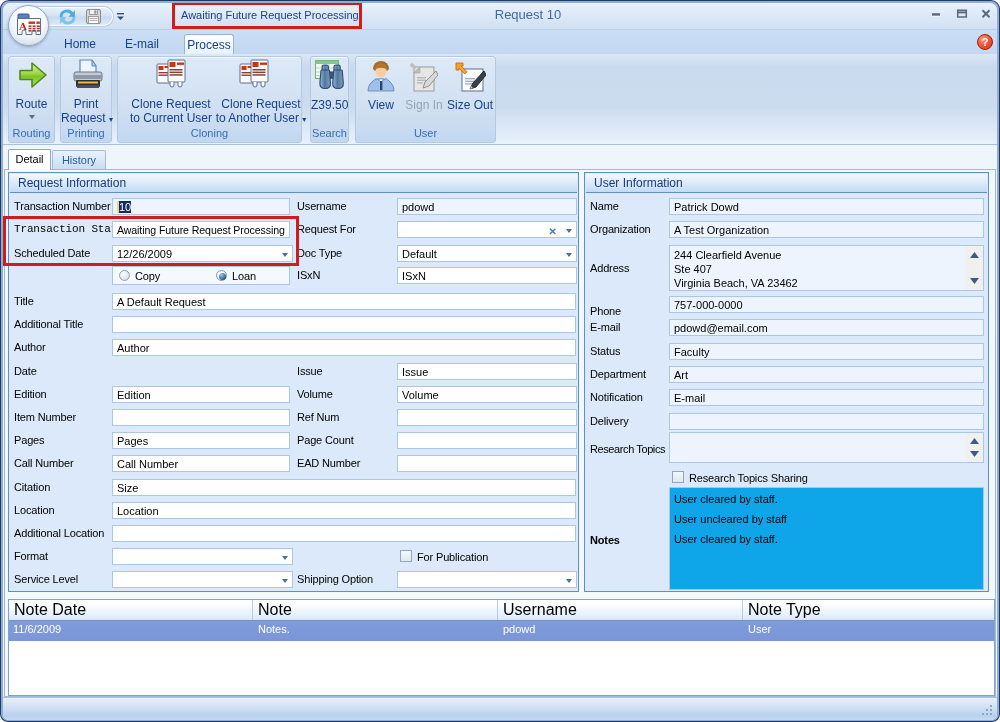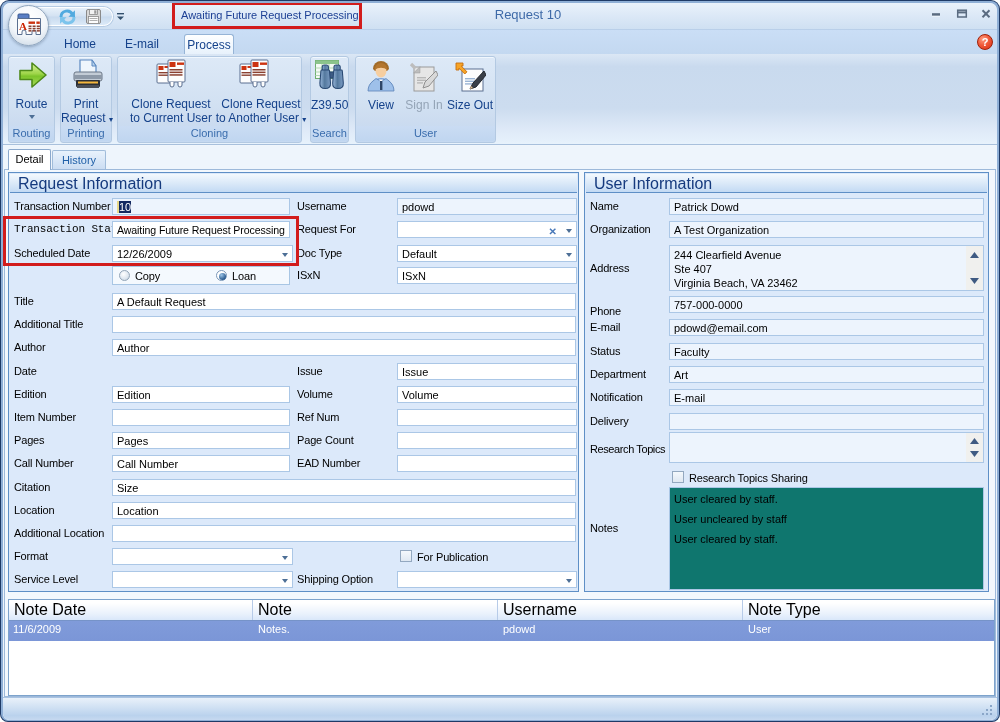--- a/index.html
+++ b/index.html
@@ -15,21 +15,21 @@
 
 #ribbon { position:absolute; left:0; top:51px; width:994px; height:91px; background:linear-gradient(180deg,#dbe7f5 0%,#c9daee 14%,#ccdcef 60%,#dfeaf8 85%,#e7f2fc 100%); border-bottom:1px solid #a8c0dc; }
 .rgroup { position:absolute; top:2px; height:87px; border:1px solid #b3c9e2; border-radius:3px; background:linear-gradient(180deg,#dde9f7 0%,#d2e1f2 55%,#ccdcf0 75%,#c5d9f1 100%); box-shadow:inset 0 1px 0 #f0f7fe; }
 .rcap { position:absolute; left:0; right:0; bottom:1px; height:15px; text-align:center; font-size:11px; color:#3a6dad; line-height:15px; background:linear-gradient(180deg,#cadcf3 0%,#c0d6f0 100%); border-radius:0 0 2px 2px; }
 .rbl { position:absolute; width:100%; text-align:center; font-size:12px; color:#15428b; line-height:13px; white-space:nowrap; }
 
 #content { position:absolute; left:0; top:143px; width:994px; height:553px; background:#eef5fc; }
 #page { position:absolute; left:1px; top:23px; width:992px; height:528px; background:#f3f8fd; border:1px solid #9db9da; }
 .ltab { position:absolute; top:-20px; height:20px; font-size:11px; text-align:center; }
 .gbox { position:absolute; border:1px solid #5e8fc6; background:#dce9fa; }
-.ghead { position:absolute; left:1px; top:1px; right:1px; height:19px; background:linear-gradient(180deg,#f3f9fe 0%,#d9e8f8 55%,#c3daf4 100%); border-bottom:1px solid #5e8fc6; font-size:16px; color:#153a7e; line-height:19px; padding-left:8px; }
+.ghead { position:absolute; left:1px; top:1px; right:1px; height:19px; background:linear-gradient(180deg,#f3f9fe 0%,#d9e8f8 55%,#c3daf4 100%); border-bottom:1px solid #5e8fc6; font-size:12px; color:#153a7e; line-height:19px; padding-left:8px; }
 .lbl { position:absolute; font-size:11px; letter-spacing:-0.15px; color:#000; line-height:13px; white-space:nowrap; }
 .fld { position:absolute; height:17px; background:#fff; border:1px solid #abc7e6; font-size:11px; color:#000; line-height:15px; padding:1px 0 0 4px; white-space:nowrap; overflow:hidden; }
 .ro { background:#edf4fd; }
 .arw { position:absolute; right:4px; top:7px; width:0; height:0; border-left:3px solid transparent; border-right:3px solid transparent; border-top:4px solid #4d6f96; }
 
 #ntable { position:absolute; left:3px; top:429px; width:987px; height:97px; background:#fff; border:1px solid #7da3cc; }
 .th { position:absolute; top:0; height:20px; font-size:16px; color:#000; line-height:19px; padding-left:5px; border-right:1px solid #b7cbe8; background:linear-gradient(180deg,#ffffff 15%,#e9f1fc 70%,#d9e7fa 100%); }
 #nrow { position:absolute; left:0; top:20px; width:985px; height:21px; background:linear-gradient(180deg,#809bda 0%,#7b96d7 100%); border-top:1px solid #7693c8; color:#fff; font-size:11px; }
 .nc { position:absolute; top:2px; }
 
@@ -359,22 +359,22 @@
       <div class="lbl" style="left:5px;top:270px;letter-spacing:-0.4px;">Research Topics</div>
       <div class="fld ro" style="left:84px;top:259px;width:315px;height:31px;"></div>
       <div style="position:absolute;left:381px;top:260px;width:17px;height:29px;background:#f0f0ee;">
         <svg width="17" height="29">
                   <path d="M8.5 5 L13 11 L4 11 Z" fill="#3f5a82"></path>
                   <path d="M8.5 24 L13 18 L4 18 Z" fill="#3f5a82"></path>
                 </svg>
       </div>
       <span style="position:absolute;left:87px;top:298px;width:12px;height:12px;background:linear-gradient(180deg,#f4f8fc,#dfe8f2);border:1px solid #93a8c0;"></span>
       <div class="lbl" style="left:104px;top:299px;">Research Topics Sharing</div>
-      <div class="lbl" style="left:5px;top:349px;">Notes</div>
-      <div style="position:absolute;left:84px;top:314px;width:315px;height:103px;background:#0f766e;border:1px solid #abc7e6;font-size:11px;">
+      <div class="lbl" style="left:5px;top:361px;font-weight:bold;">Notes</div>
+      <div style="position:absolute;left:84px;top:314px;width:315px;height:103px;background:#0ea5e9;border:1px solid #abc7e6;font-size:11px;">
         <div style="position:absolute;left:4px;top:5px;">User cleared by staff.</div>
         <div style="position:absolute;left:4px;top:25px;">User uncleared by staff</div>
         <div style="position:absolute;left:4px;top:45px;">User cleared by staff.</div>
       </div>
     </div>
 
     <div id="ntable">
       <div class="th" style="left:0;width:244px;">Note Date</div>
       <div class="th" style="left:244px;width:245px;">Note</div>
       <div class="th" style="left:489px;width:245px;">Username</div>

